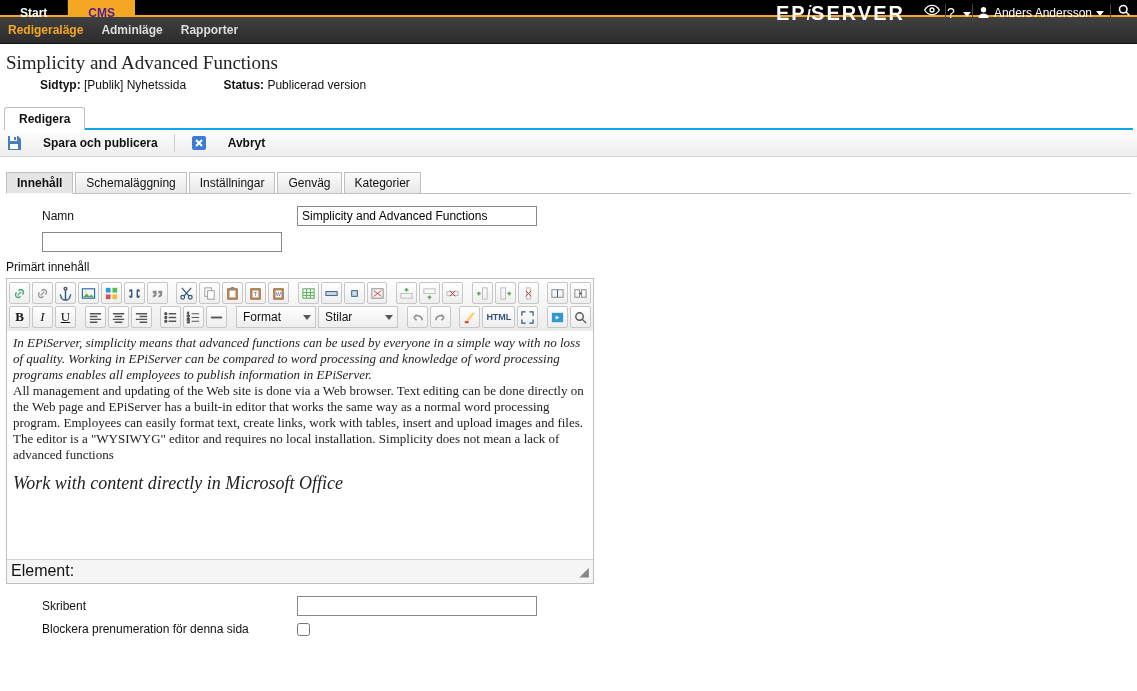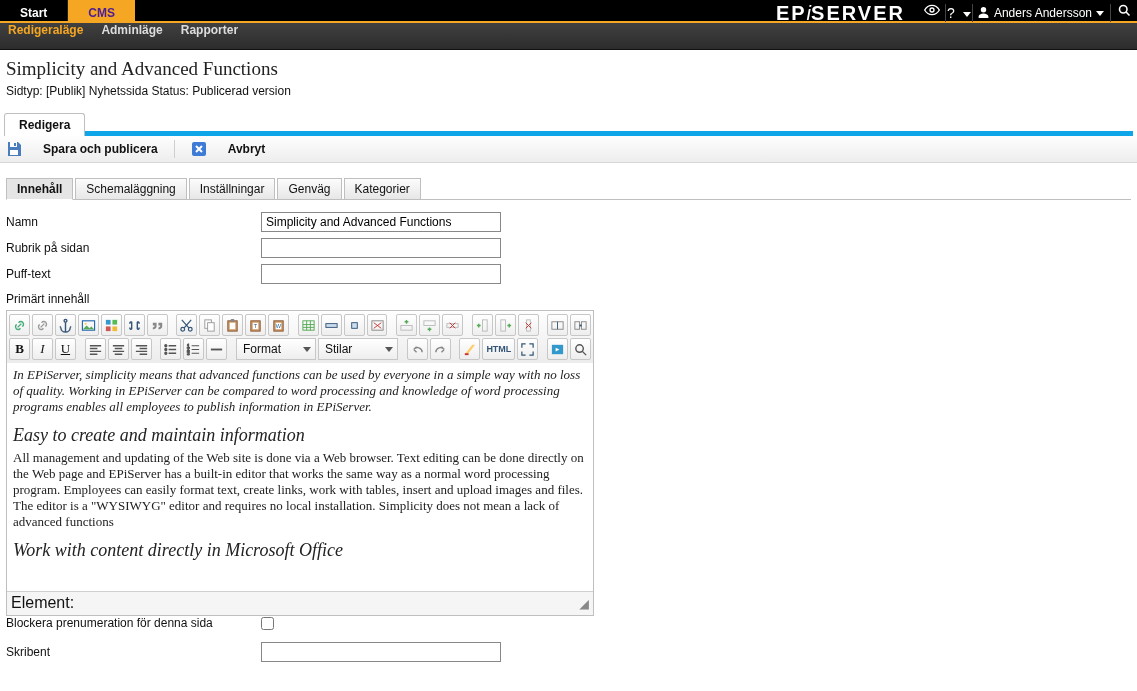--- a/index.html
+++ b/index.html
@@ -1,59 +1,59 @@
 <!DOCTYPE html>
 <html><head>
 <meta charset="utf-8">
 <style>
   * { box-sizing: border-box; margin: 0; padding: 0; }
   body { font-family: "Segoe UI", Verdana, Arial, sans-serif; font-size: 12px; color: #111; background: #fff; }
 
   
-  .topbar { background: #000; height: 23px; display: flex; border-bottom: 2px solid #f5a623; }
+  .topbar { background: #000; height: 17px; display: flex; border-bottom: 2px solid #f5a623; }
   .topbar .tab { padding: 0 20px; line-height: 27px; color: #fff; font-weight: bold; border-right: 1px solid #222; cursor: pointer; }
   .topbar .tab.active { background: #f5a623; color: #4c1d95; border-right: none; }
   .topbar .spacer { flex: 1; }
   .topbar .logo { font-family: Arial, sans-serif; font-weight: bold; letter-spacing: 2px; color: #fff; font-size: 20px; padding-right: 14px; line-height: 27px; }
   .topbar .logo span.i { font-style: italic; font-weight: normal; letter-spacing: 0; }
   .topbar .icon { width: 26px; text-align: center; color: #fff; line-height: 27px; cursor: pointer; font-size: 14px; }
   .topbar .sep { width: 1px; height: 18px; background: #444; margin-top: 4px; }
   .topbar .user { color: #fff; font-weight: normal; padding: 0 6px 0 4px; line-height: 27px; cursor: pointer; }
   .topbar .caret { display:inline-block; width:0; height:0; border-left:4px solid transparent; border-right:4px solid transparent; border-top:5px solid #fff; margin-left:4px; vertical-align: middle;}
   .user-icon-svg { width:13px; height:13px; fill:#fff; vertical-align:-2px; margin-right:4px;}
 
   
-  .modebar { background: linear-gradient(#404040,#2c2c2c); height: 27px; padding-left: 8px; display: flex; gap: 18px; border-bottom: 1px solid #111;}
+  .modebar { background: linear-gradient(#404040,#2c2c2c); height: 27px; padding-left: 8px; display: flex; align-items: center; gap: 18px; border-bottom: 1px solid #111;}
   .modebar a { color: #ddd; font-weight: bold; cursor: pointer; }
   .modebar a.active { color: #f5a623; }
 
   
   .pagehead { padding: 8px 6px 4px; }
   .pagehead h1 { font-family: Georgia, "Times New Roman", serif; font-weight: normal; font-size: 19px; color: #222; }
   .pagehead .meta { font-size: 12px; margin-top: 4px; }
-  .pagehead .meta b { font-weight: normal; }
-
-  
-  .tabrow { margin: 10px 4px 0; border-bottom: 5px solid #0ea5e9; height: 24px; }
+  .pagehead .meta b { font-weight: bold; margin-left: 34px; }
+
+  
+  .tabrow { margin: 10px 4px 0; border-bottom: 2px solid #0ea5e9; height: 24px; }
   .tabrow .tab { display: inline-block; border: 1px solid #bfbfbf; border-bottom: none; background: #fff; padding: 4px 14px; font-weight: bold; position: relative; top: 1px; border-top-left-radius:3px; border-top-right-radius:3px;}
 
   
   .savebar { background: linear-gradient(#fefefe,#ededed); padding: 4px 6px; display: flex; gap: 16px; align-items: center; border-bottom:1px solid #d6d6d6;}
   .savebar .action { font-weight: bold; cursor: pointer; display:flex; align-items:center; gap:21px;}
   .savebar .ico { width:16px; height:16px; display:inline-block;}
   .savebar .divider { width:1px; height:18px; background:#cfcfcf;}
 
   
   .innertabs { margin: 14px 6px 0; border-bottom:1px solid #bfbfbf; display:flex; }
   .innertabs .tab { border:1px solid #bfbfbf; background: linear-gradient(#fcfcfc,#e7e7e7); padding:3px 10px; margin-right: 2px; cursor:pointer; position:relative; top:1px; }
   .innertabs .tab.active { background:#e5e5e5; border-bottom:1px solid #fff; font-weight:bold; }
 
   
   .form { padding: 12px 6px 30px; }
-  .form .row { display:flex; align-items:center; margin-bottom:6px; }
+  .form .row { display:flex; align-items:center; margin-bottom:6px;margin-left:36px; }
   .form .row label { width: 255px; }
   .form .row input[type=text] { width: 240px; height:20px; border:1px solid #888; padding:1px 4px; font-family: inherit; font-size: 12px; }
   .form .section-label { margin:8px 0 4px; }
 
   
   .editor { width:588px; border:1px solid #bfbfbf; }
   .editor .tbar { background: linear-gradient(#fefefe,#ececec); padding:2px; }
   .editor .tbar .trow { display:flex; align-items:center; flex-wrap:nowrap; gap:2px; padding:1px 0;}
   .editor .tbar .btn { width:22px; height:22px; border:1px solid #c7c7c7; background:linear-gradient(#fff,#eee); display:flex; align-items:center; justify-content:center; cursor:pointer; border-radius:2px;}
   .editor .tbar .btn svg { width:15px; height:15px; }
@@ -148,25 +148,20 @@
   <div class="tab">Genväg</div>
   <div class="tab">Kategorier</div>
 </div>
 
 <div class="form">
   <div class="row">
     <label>Namn</label>
     <input type="text" value="Simplicity and Advanced Functions" style="">
   </div>
   <div class="row">
-    <label>Rubrik på sidan</label>
-    <input type="text" value="" style="">
-  </div>
-  <div class="row">
-    <label>Puff-text</label>
     <input type="text" value="" style="">
   </div>
 
   <div class="section-label">Primärt innehåll</div>
 
   <div class="editor">
     <div class="tbar">
 
       <div class="trow">
         <div class="btn">
@@ -407,31 +402,30 @@
         <div class="btn">
             <svg viewBox="0 0 16 16" fill="none" stroke="#555" stroke-width="1.5">
               <circle cx="7" cy="7" r="4"></circle>
               <path d="M10 10l4 4"></path>
             </svg>
           </div>
       </div>
     </div>
     <div class="area">
       <p class="lead">In EPiServer, simplicity means that advanced functions can be used by everyone in a simple way with no loss of quality. Working in EPiServer can be compared to word processing and knowledge of word processing programs enables all employees to publish information in EPiServer.</p>
-      <h3>Easy to create and maintain information</h3>
       <p>All management and updating of the Web site is done via a Web browser. Text editing can be done directly on the Web page and EPiServer has a built-in editor that works the same way as a normal word processing program. Employees can easily format text, create links, work with tables, insert and upload images and files. The editor is a "WYSIWYG" editor and requires no local installation. Simplicity does not mean a lack of advanced functions</p>
       <h3>Work with content directly in Microsoft Office</h3>
     </div>
     <div class="statusbar">
       <span>Element:</span>
       <span class="resize">◢</span>
     </div>
   </div>
 
+  <div class="row" style="margin-top:12px">
+    <label>Skribent</label>
+    <input type="text" value="" style="">
+  </div>
   <div class="row">
     <label>Blockera prenumeration för denna sida</label>
     <input type="checkbox" style="">
   </div>
-  <div class="row" style="margin-top:12px">
-    <label>Skribent</label>
-    <input type="text" value="" style="">
-  </div>
 </div>
 
 </body></html>

